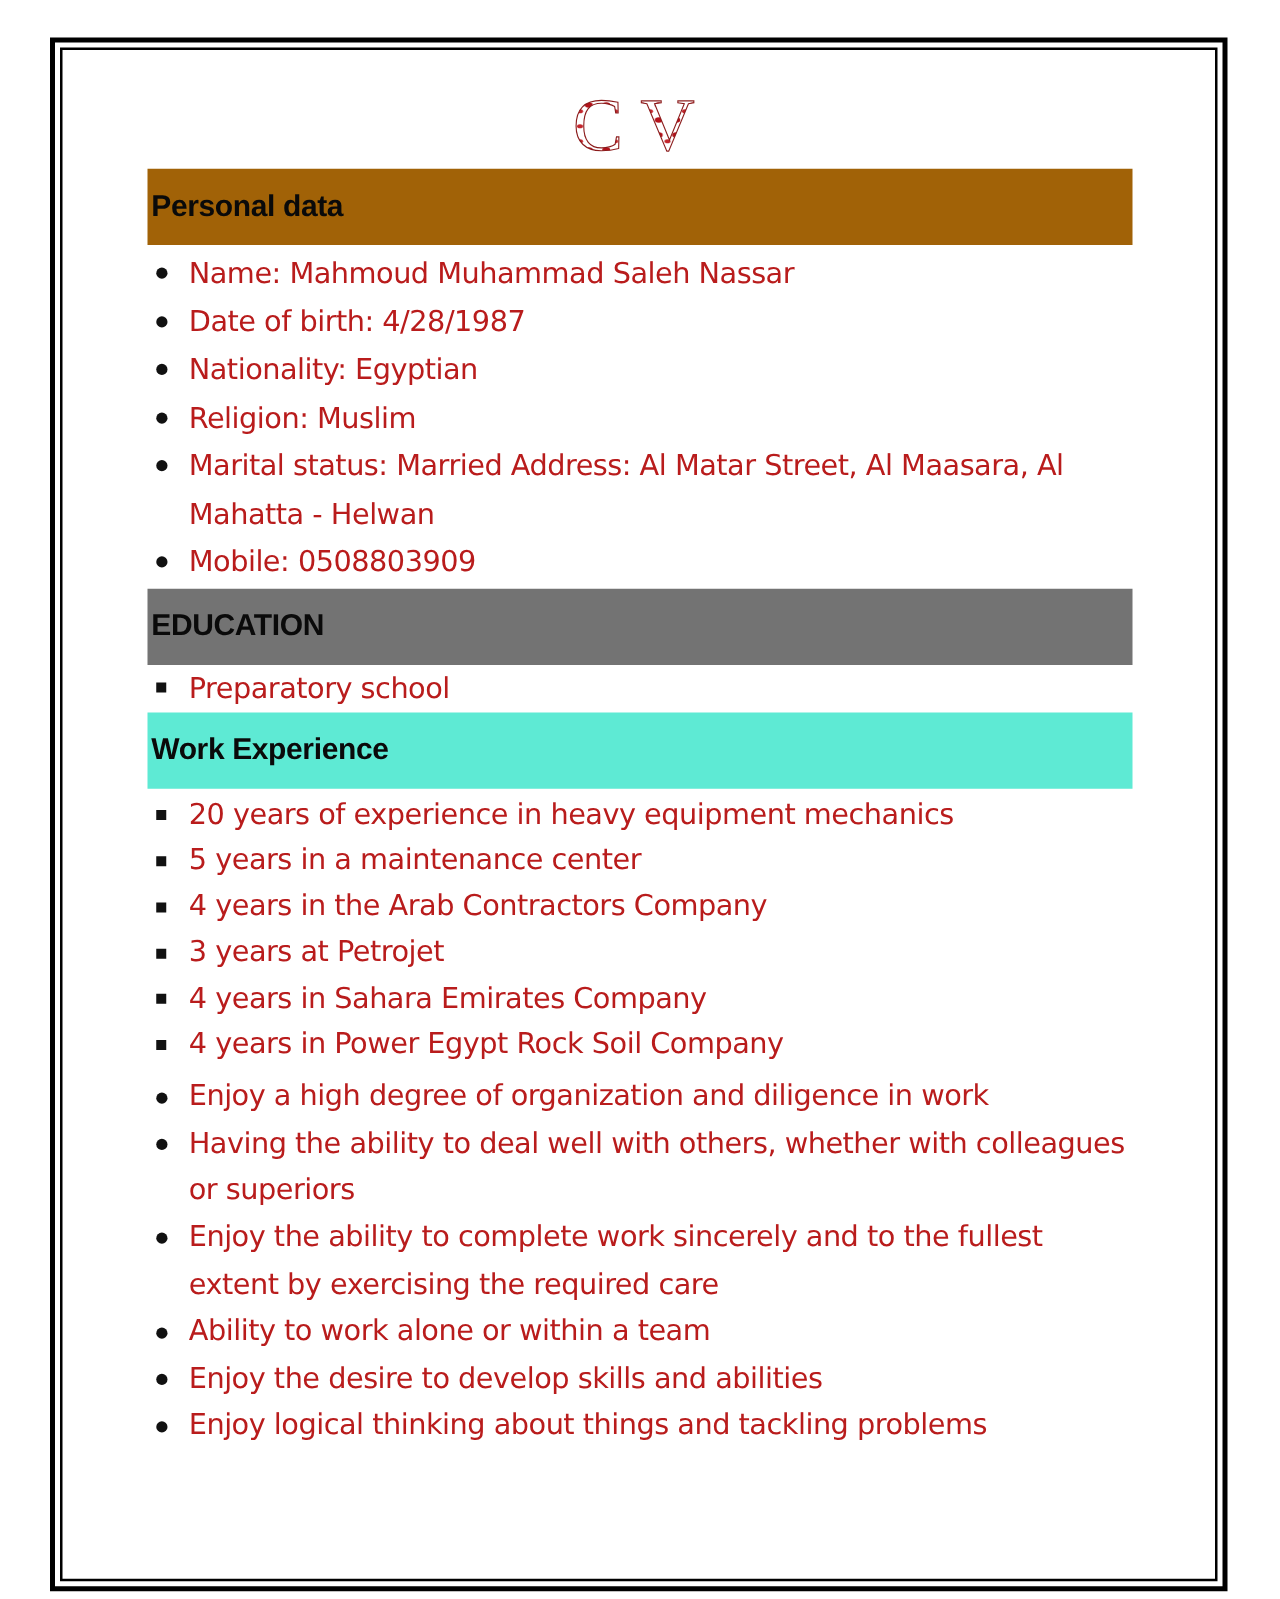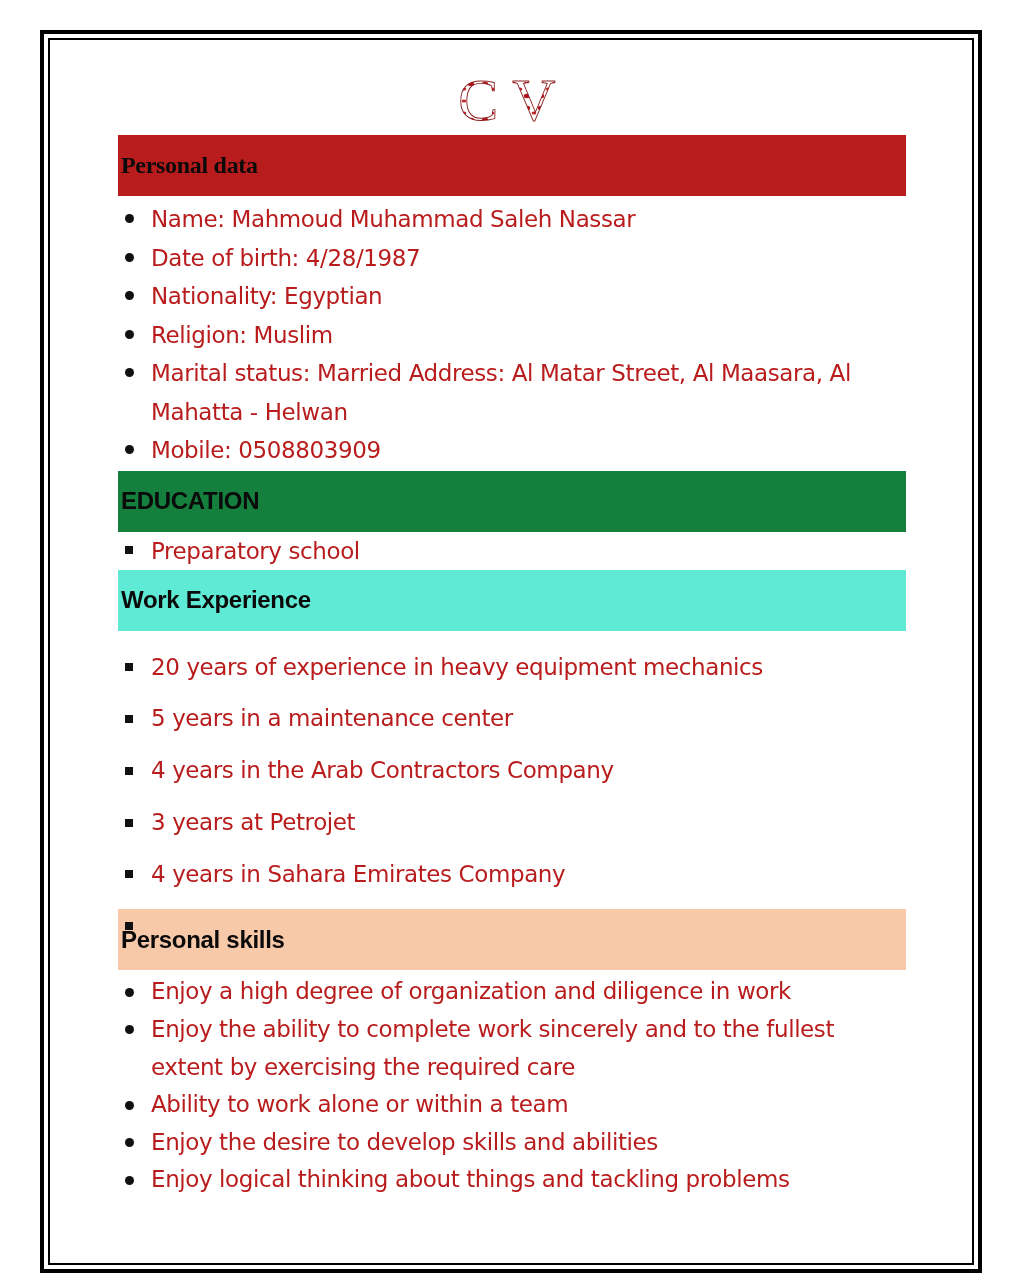--- a/index.html
+++ b/index.html
@@ -39,21 +39,21 @@
     position: absolute; left: 4px; top: 0; width: 14px; height: 37.5px;
     display: flex; align-items: center; justify-content: center;
   }
   .dot { width: 9px; height: 9px; border-radius: 50%; background: #111; }
   .square { width: 8px; height: 8px; background: #111; }
 
   #personal-list { padding-top: 4px; padding-bottom: 1px; }
   #personal-list li { line-height: 38.5px; }
   #education-list li { line-height: 38px; }
   #work-list { padding-top: 3px; padding-bottom: 2px; }
-  #work-list li { line-height: 36.8px; margin-top: 15px; }
+  #work-list li { line-height: 36.8px; }
   #skills-list { padding-top: 3px; }
   #skills-list li { line-height: 37.6px; }
 </style>
 </head>
 <body>
 
 <div class="frame-outer"></div>
 <div class="frame-inner"></div>
 
 <div class="title">
@@ -64,21 +64,21 @@
         <ellipse cx="4" cy="4" rx="3.2" ry="2.2" fill="#b5121b"></ellipse>
         <ellipse cx="11" cy="9" rx="2.4" ry="1.6" fill="#c4252c"></ellipse>
       </pattern>
     </defs>
     <text id="cv-text" x="75" y="52" text-anchor="middle" font-family="'Liberation Serif', serif" font-size="60" letter-spacing="14" fill="url(#spots)" stroke="#8a1a1a" stroke-width="0.9">CV</text>
   </svg>
 </div>
 
 <div class="content">
 
-  <div class="section-header" style="background: #b91c1c; font-family: Liberation Serif, serif;">
+  <div class="section-header" style="background: #a16207;">
     <span>Personal data</span>
   </div>
   <ul class="items" id="personal-list">
       <li><span class="bullet">
           <span class="dot"></span>
         </span><span>Name: Mahmoud Muhammad Saleh Nassar</span></li>
       <li><span class="bullet">
           <span class="dot"></span>
         </span><span>Date of birth: 4/28/1987</span></li>
       <li><span class="bullet">
@@ -88,21 +88,21 @@
           <span class="dot"></span>
         </span><span>Religion: Muslim</span></li>
       <li><span class="bullet">
           <span class="dot"></span>
         </span><span>Marital status: Married Address: Al Matar Street, Al Maasara, Al Mahatta - Helwan</span></li>
       <li><span class="bullet">
           <span class="dot"></span>
         </span><span>Mobile: 0508803909</span></li>
     </ul>
 
-  <div class="section-header" style="background: #15803d;">
+  <div class="section-header" style="background: #737373;">
     <span>EDUCATION</span>
   </div>
   <ul class="items" id="education-list">
       <li><span class="bullet">
           <span class="square"></span>
         </span><span>Preparatory school</span></li>
     </ul>
 
   <div class="section-header" style="background: #5eead4;">
     <span>Work Experience</span>
@@ -118,30 +118,30 @@
           <span class="square"></span>
         </span><span>4 years in the Arab Contractors Company</span></li>
       <li><span class="bullet">
           <span class="square"></span>
         </span><span>3 years at Petrojet</span></li>
       <li><span class="bullet">
           <span class="square"></span>
         </span><span>4 years in Sahara Emirates Company</span></li>
       <li><span class="bullet">
           <span class="square"></span>
-        </span></li>
+        </span><span>4 years in Power Egypt Rock Soil Company</span></li>
     </ul>
 
-  <div class="section-header" style="background: rgb(247, 201, 169);">
-    <span>Personal skills</span>
-  </div>
   <ul class="items" id="skills-list">
       <li><span class="bullet">
           <span class="dot"></span>
         </span><span>Enjoy a high degree of organization and diligence in work</span></li>
+      <li><span class="bullet">
+          <span class="dot"></span>
+        </span><span>Having the ability to deal well with others, whether with colleagues or superiors</span></li>
       <li><span class="bullet">
           <span class="dot"></span>
         </span><span>Enjoy the ability to complete work sincerely and to the fullest extent by exercising the required care</span></li>
       <li><span class="bullet">
           <span class="dot"></span>
         </span><span>Ability to work alone or within a team</span></li>
       <li><span class="bullet">
           <span class="dot"></span>
         </span><span>Enjoy the desire to develop skills and abilities</span></li>
       <li><span class="bullet">

